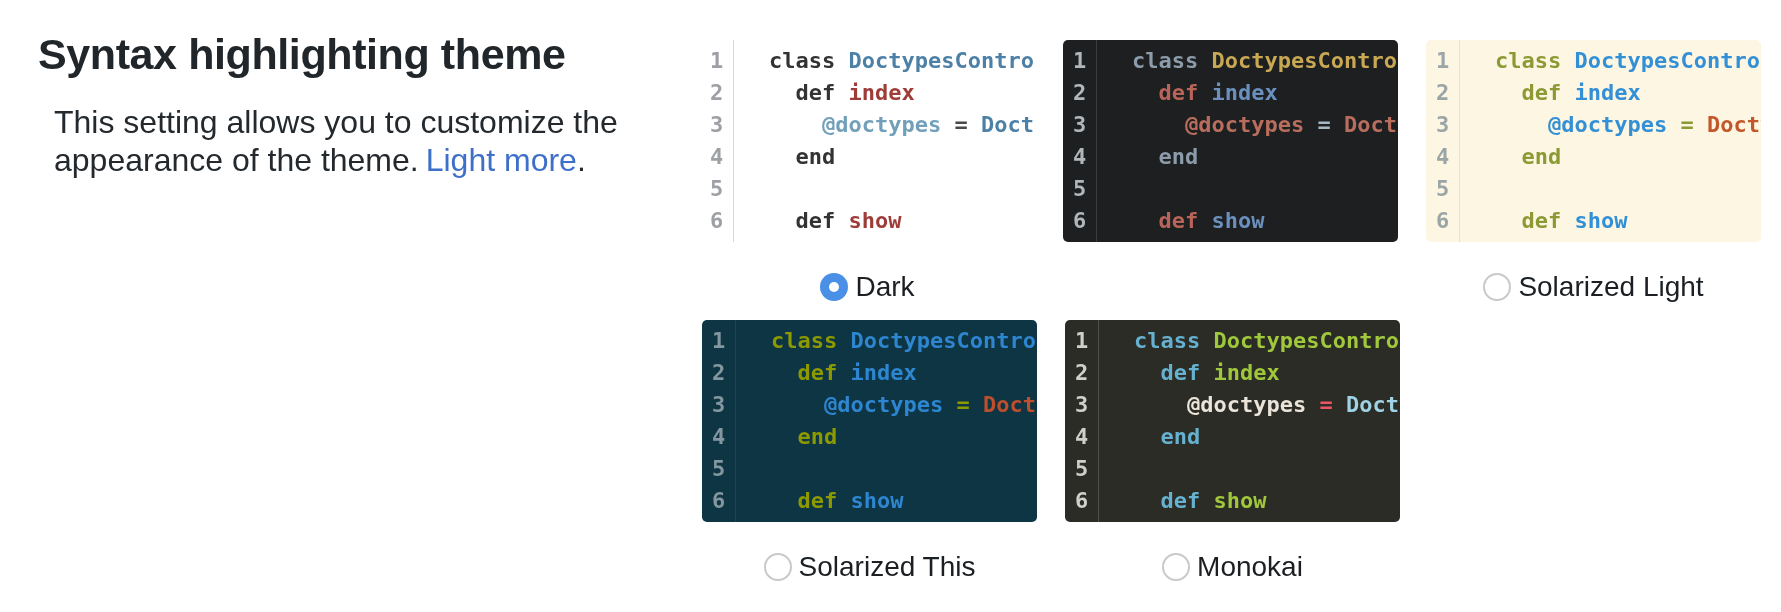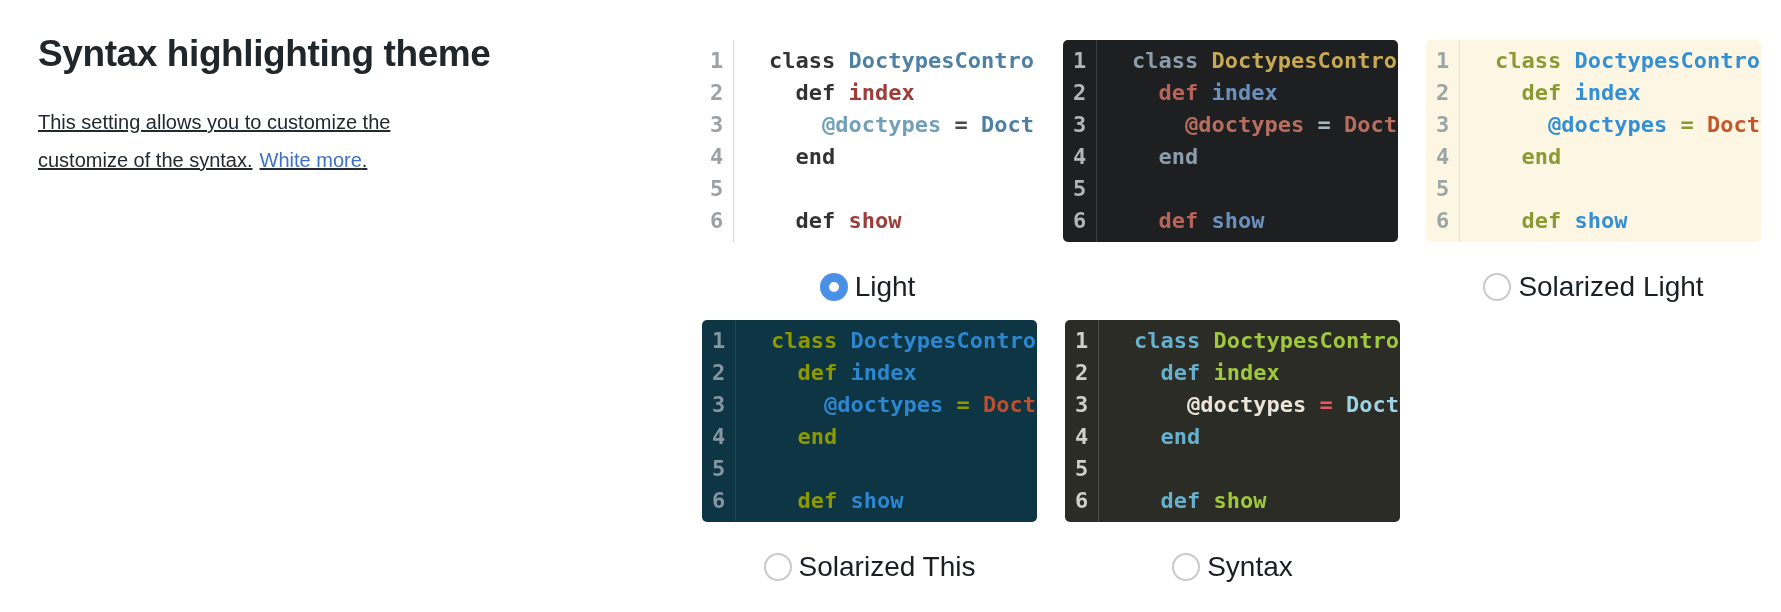--- a/index.html
+++ b/index.html
@@ -1,22 +1,22 @@
 <!DOCTYPE html>
 <html style="--radio-on: #4a90e7;"><head>
 <meta charset="utf-8">
 <style>
   html,body{margin:0;padding:0;background:#ffffff;}
   #stage{position:relative;width:1781px;height:612px;background:#fff;overflow:hidden;
          font-family:"Liberation Sans",sans-serif;}
 
   
   .intro{position:absolute;left:38px;top:30px;width:600px;}
-  .intro h1{margin:0;font-size:37px;line-height:48px;font-weight:700;color:#21262b;letter-spacing:-0.4px;}
-  .intro p{margin:25px 0 0;font-size:20px;line-height:38px;color:#24292e;text-decoration:underline;}
+  .intro h1{margin:0;font-size:43px;line-height:48px;font-weight:700;color:#21262b;letter-spacing:-0.4px;}
+  .intro p{margin:25px 16px 0;font-size:32px;line-height:38px;color:#24292e;}
   .link{text-decoration:none;margin-left:7px;cursor:pointer;}
 
   
   .card{position:absolute;width:335px;}
   .preview{position:relative;height:202px;border-radius:5px;overflow:hidden;
            box-sizing:border-box;padding-top:5px;
            font-family:"DejaVu Sans Mono",monospace;font-weight:bold;font-size:22px;}
   .sep{position:absolute;left:33px;top:0;bottom:0;width:1px;}
   .cl{display:flex;height:32px;line-height:32px;white-space:pre;}
   .ln{flex:none;width:33px;text-align:center;}
@@ -37,36 +37,36 @@
   #card-monokai{left:1065px;top:320px;}
 </style>
 </head>
 <body>
 
 <div id="stage">
 
   <div class="intro">
     <h1>Syntax highlighting theme</h1>
     <p><span>This setting allows you to customize the</span><br>
-      <span>customize of the syntax.</span><a class="link" href="#" style="color: rgb(62, 112, 201);">White more</a><span>.</span></p>
+      <span>appearance of the theme.</span><a class="link" href="#" style="color: rgb(62, 112, 201);">Light more</a><span>.</span></p>
   </div>
 
   <div class="card" id="card-white">
     <div class="preview" style="background: rgb(255, 255, 255);">
         <i class="sep" style="background: rgb(216, 216, 216);"></i>
         <div class="cl"><span class="ln" style="color: rgb(157, 160, 164);">1</span><span class="ct"><span style="color: rgb(51, 51, 51);">class </span><span style="color: rgb(77, 128, 166);">DoctypesController</span></span></div>
         <div class="cl"><span class="ln" style="color: rgb(157, 160, 164);">2</span><span class="ct"><span style="color: rgb(51, 51, 51);">  def </span><span style="color: rgb(158, 60, 56);">index</span></span></div>
         <div class="cl"><span class="ln" style="color: rgb(157, 160, 164);">3</span><span class="ct"><span style="color: rgb(114, 160, 186);">    @doctypes</span><span style="color: rgb(74, 74, 74);"> = </span><span style="color: rgb(77, 128, 166);">Doctype</span></span></div>
         <div class="cl"><span class="ln" style="color: rgb(157, 160, 164);">4</span><span class="ct"><span style="color: rgb(51, 51, 51);">  end</span></span></div>
         <div class="cl"><span class="ln" style="color: rgb(157, 160, 164);">5</span><span class="ct"></span></div>
         <div class="cl"><span class="ln" style="color: rgb(157, 160, 164);">6</span><span class="ct"><span style="color: rgb(51, 51, 51);">  def </span><span style="color: rgb(158, 60, 56);">show</span></span></div>
       </div>
     <div class="opt">
       <span class="radio on"></span>
-      <span class="optlabel">Light</span>
+      <span class="optlabel">Dark</span>
     </div>
   </div>
 
   <div class="card" id="card-dark">
     <div class="preview" style="background: rgb(29, 31, 33);">
         <i class="sep" style="background: rgb(58, 61, 63);"></i>
         <div class="cl"><span class="ln" style="color: rgb(176, 182, 186);">1</span><span class="ct"><span style="color: rgb(141, 156, 171);">class </span><span style="color: rgb(200, 168, 82);">DoctypesController</span></span></div>
         <div class="cl"><span class="ln" style="color: rgb(176, 182, 186);">2</span><span class="ct"><span style="color: rgb(185, 100, 89);">  def </span><span style="color: rgb(107, 144, 189);">index</span></span></div>
         <div class="cl"><span class="ln" style="color: rgb(176, 182, 186);">3</span><span class="ct"><span style="color: rgb(185, 110, 93);">    @doctypes</span><span style="color: rgb(165, 184, 194);"> = </span><span style="color: rgb(185, 110, 93);">Doctype</span></span></div>
         <div class="cl"><span class="ln" style="color: rgb(176, 182, 186);">4</span><span class="ct"><span style="color: rgb(141, 156, 171);">  end</span></span></div>
@@ -112,17 +112,17 @@
         <i class="sep" style="background: rgb(78, 79, 71);"></i>
         <div class="cl"><span class="ln" style="color: rgb(208, 208, 200);">1</span><span class="ct"><span style="color: rgb(102, 177, 208);">class </span><span style="color: rgb(160, 200, 60);">DoctypesController</span></span></div>
         <div class="cl"><span class="ln" style="color: rgb(208, 208, 200);">2</span><span class="ct"><span style="color: rgb(102, 177, 208);">  def </span><span style="color: rgb(160, 200, 60);">index</span></span></div>
         <div class="cl"><span class="ln" style="color: rgb(208, 208, 200);">3</span><span class="ct"><span style="color: rgb(234, 228, 218);">    @doctypes</span><span style="color: rgb(234, 86, 102);"> = </span><span style="color: rgb(158, 210, 228);">Doctype</span></span></div>
         <div class="cl"><span class="ln" style="color: rgb(208, 208, 200);">4</span><span class="ct"><span style="color: rgb(102, 177, 208);">  end</span></span></div>
         <div class="cl"><span class="ln" style="color: rgb(208, 208, 200);">5</span><span class="ct"></span></div>
         <div class="cl"><span class="ln" style="color: rgb(208, 208, 200);">6</span><span class="ct"><span style="color: rgb(102, 177, 208);">  def </span><span style="color: rgb(160, 200, 60);">show</span></span></div>
       </div>
     <div class="opt">
       <span class="radio"></span>
-      <span class="optlabel">Syntax</span>
+      <span class="optlabel">Monokai</span>
     </div>
   </div>
 
 </div>
 
 </body></html>

